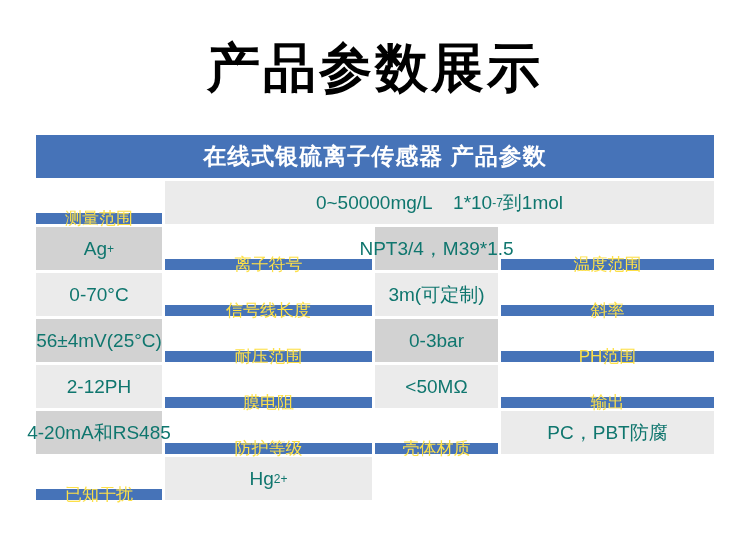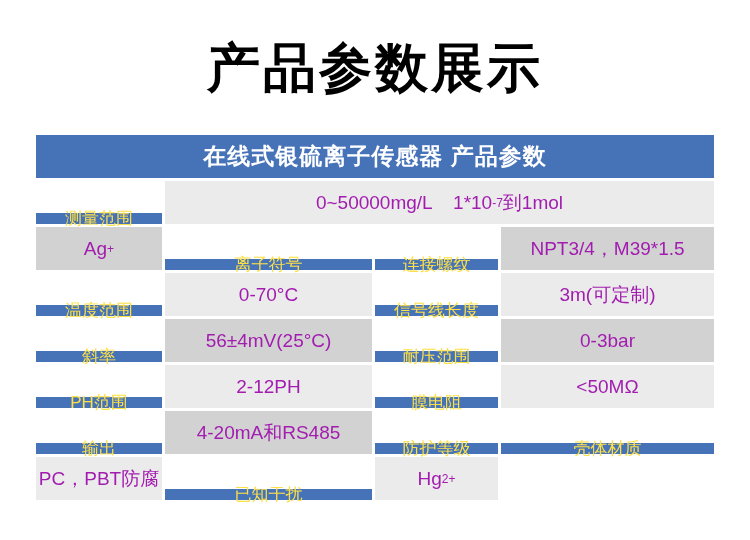--- a/index.html
+++ b/index.html
@@ -51,21 +51,21 @@
     letter-spacing: 1px;
   }
   .label-cell {
     background: var(--blue, #4673b8);
     color: #fde047;
     font-size: 17px;
     font-weight: 500;
     margin-top: 32px;
   }
   .value-cell {
-    color: #a21caf;
+    color: #0f766e;
     font-size: 19px;
   }
   .value-cell .txt { white-space: pre; }
   .value-cell sup {
     font-size: 12px;
     line-height: 0;
     vertical-align: super;
   }
   .shade-light { background: var(--row-light, #ebebeb); }
   .shade-dark  { background: var(--row-dark,  #d2d2d2); }
@@ -88,21 +88,20 @@
         <sup>-7</sup>
         <span class="txt">到1mol</span>
       </div>
 
     <div class="cell value-cell shade-dark">
         <span class="txt">Ag</span>
         <sup>+</sup>
         <span class="txt"></span>
       </div>
     <div class="cell label-cell">离子符号</div>
-    <div class="cell label-cell">连接螺纹</div>
     <div class="cell value-cell shade-dark">
         <span class="txt">NPT3/4，M39*1.5</span>
         <sup></sup>
         <span class="txt"></span>
       </div>
 
     <div class="cell label-cell">温度范围</div>
     <div class="cell value-cell shade-light">
         <span class="txt">0-70°C</span>
         <sup></sup>

